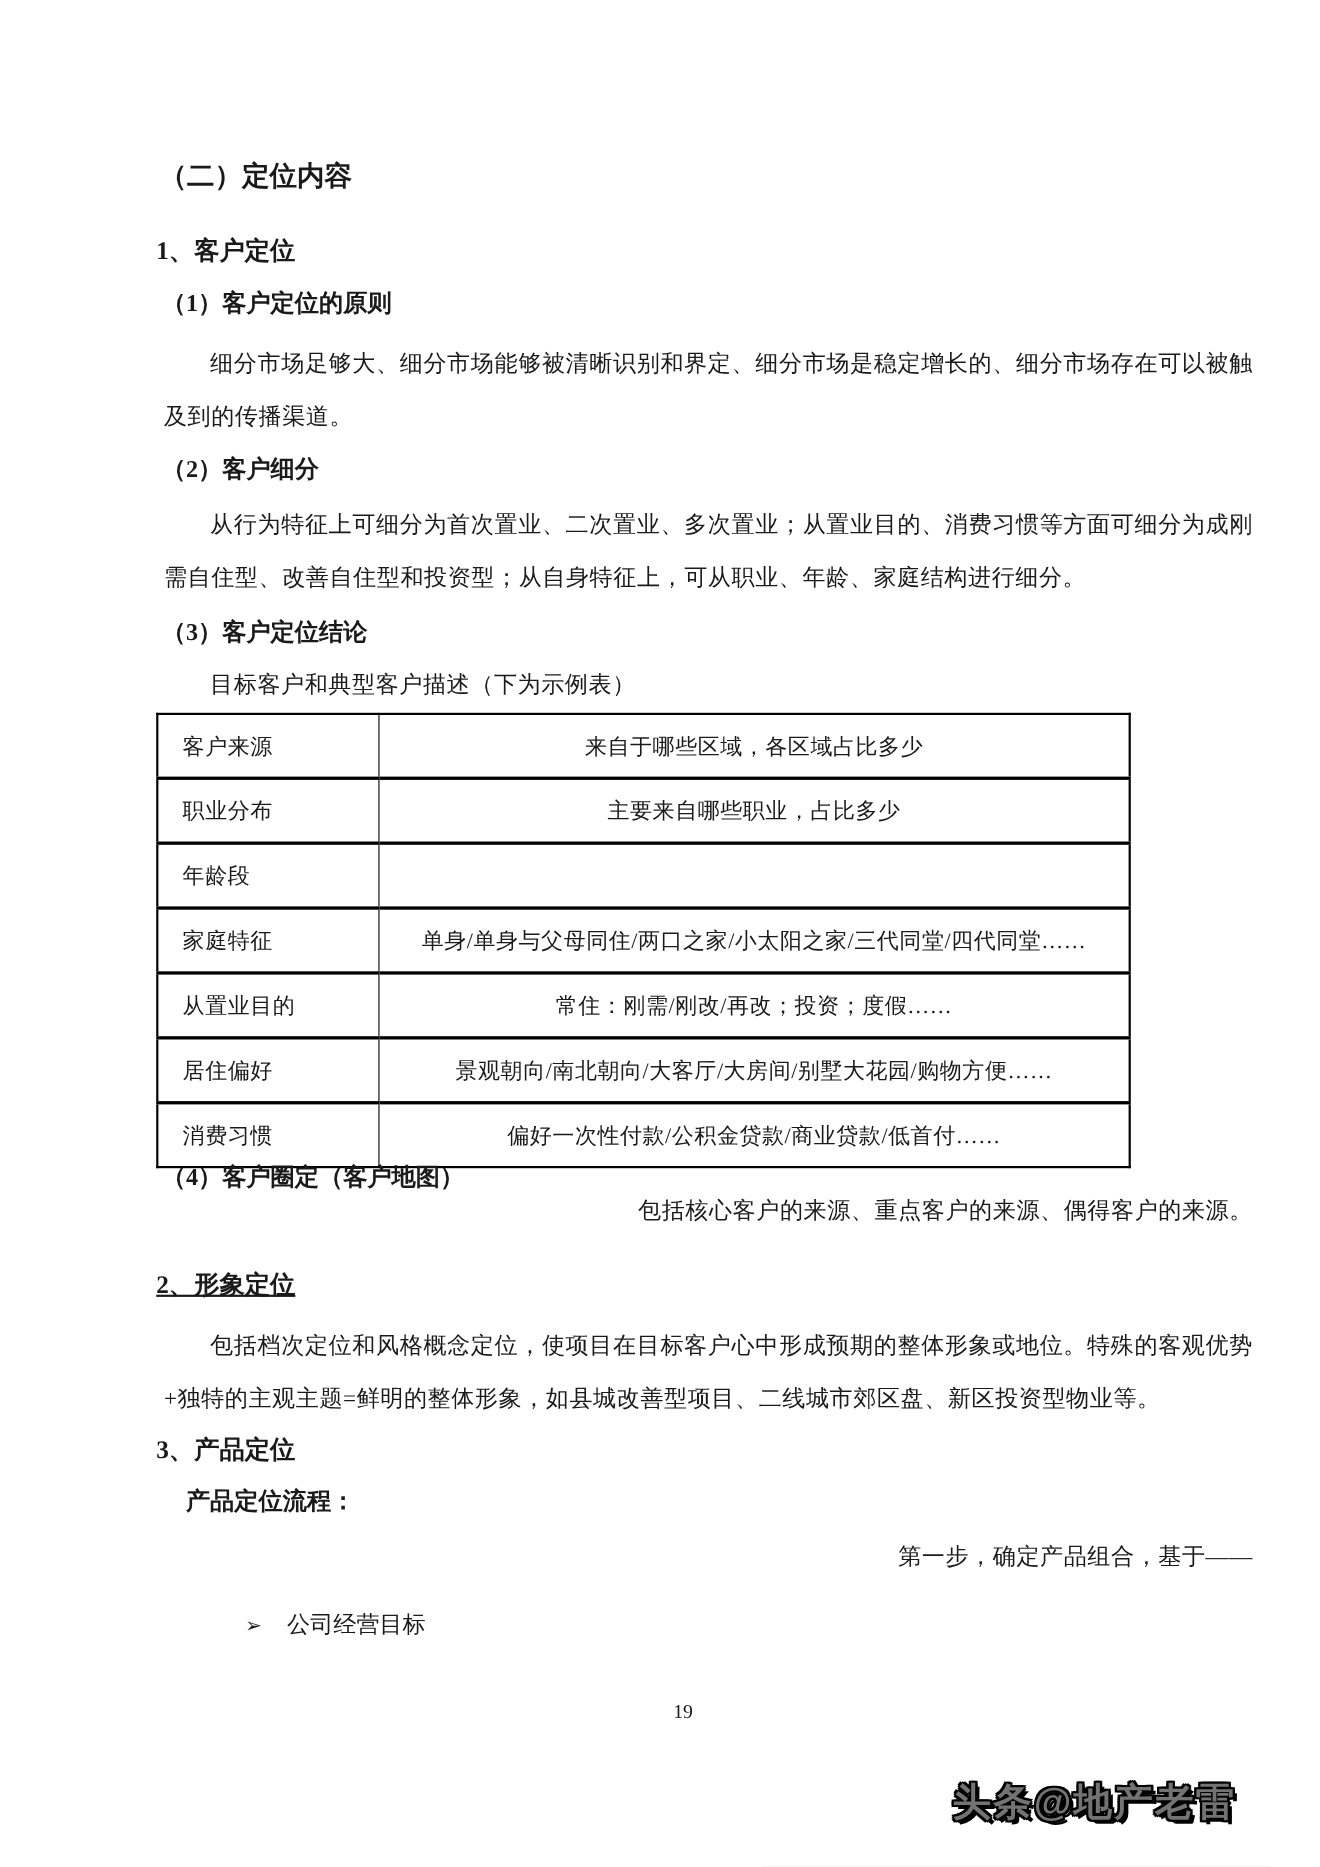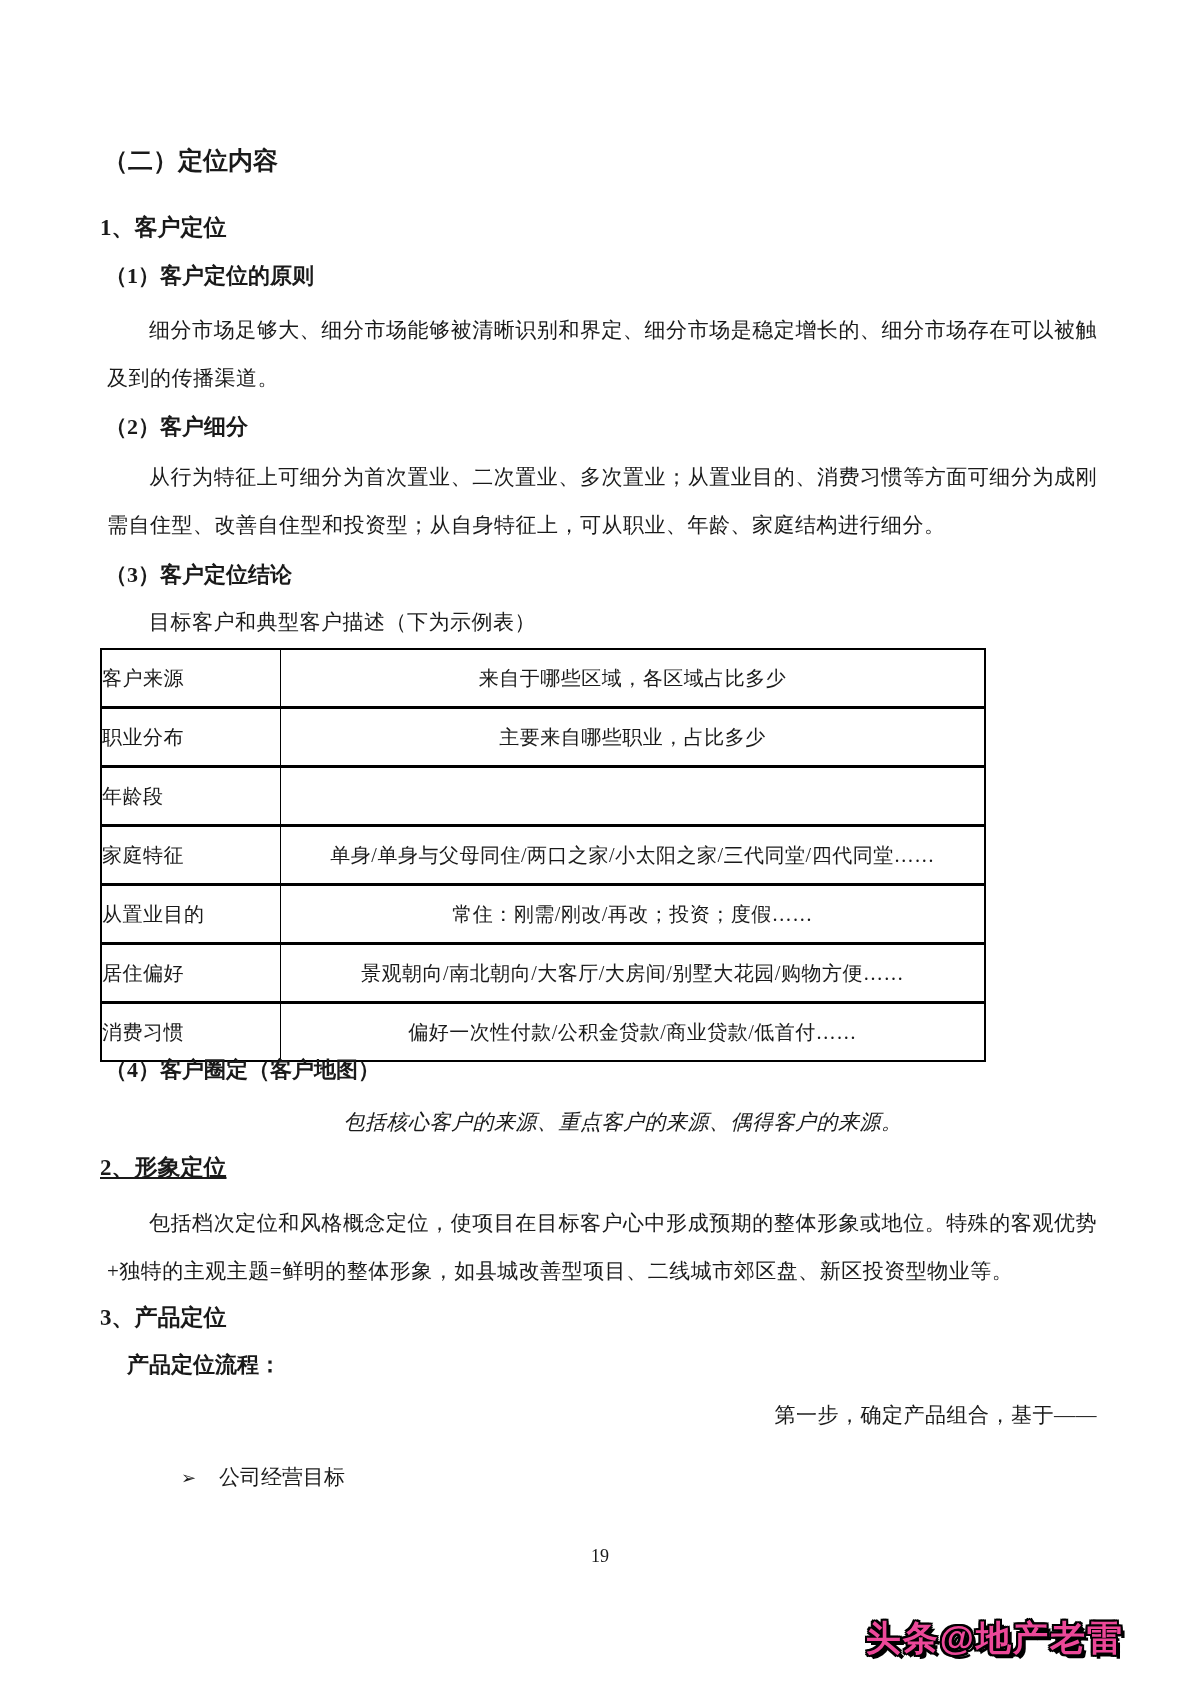--- a/index.html
+++ b/index.html
@@ -5,21 +5,21 @@
   html,body{margin:0;padding:0;background:#e8e8e8;}
   .page{
     position:relative;
     width:1200px;height:1697px;
     margin:0 auto;
     background:#ffffff;
     font-family:"Liberation Serif","DejaVu Serif",serif;
     color:#1a1a1a;
     overflow:hidden;
   }
-  .abs{position:absolute;}
+  .abs{position:absolute;margin-left:42px;}
   
   .h-section{top:146px;left:103px;font-size:25px;font-weight:bold;line-height:30px;}
   .h-num{font-size:23px;font-weight:bold;line-height:28px;}
   .h-customer{top:214px;left:100px;}
   .h-image{top:1154px;left:100px;text-decoration:underline;}
   .h-product{top:1304px;left:100px;}
   .h-sub{font-size:22px;font-weight:bold;line-height:27px;}
   .s-principle{top:262px;left:105px;}
   .s-segment{top:413px;left:105px;}
   .s-conclusion{top:561px;left:105px;}
@@ -28,21 +28,21 @@
   
   .para{
     left:107px;width:990px;
     font-size:21px;line-height:48px;
     text-align:justify;text-indent:2em;
     letter-spacing:0.5px;
   }
   .p-principle{top:306px;}
   .p-segment{top:453px;}
   .p-table-intro{top:598px;width:900px;text-align:left;}
-  .p-map{top:1098px;text-align:center;font-style:italic;}
+  .p-map{top:1076px;text-align:right;}
   .p-image{top:1199px;}
   .p-step{top:1391px;text-align:right;}
   
   .customer-table{
     top:648px;left:100px;
     border-collapse:collapse;
     width:886px;
     table-layout:fixed;
   }
   .customer-table td{
@@ -50,36 +50,37 @@
     border-top:3px solid #000;
     font-size:20px;
     letter-spacing:0.5px;
     padding:0;
     vertical-align:middle;
   }
   .customer-table tr:first-child td{border-top:none;}
   .customer-table td.cell-label{
     width:178px;
     border-right:1px solid #000;
+    padding-left:22px;
   }
   .customer-table td.cell-value{text-align:center;}
   .table-frame{border:2px solid #000;}
   
   .bullet-line{top:1453px;left:181px;font-size:21px;line-height:48px;}
   .bullet-line .marker{
     display:inline-block;width:26px;margin-right:12px;
     font-size:18px;color:#1a1a1a;
   }
   
   .page-number{top:1545px;left:0;right:0;text-align:center;font-size:18px;line-height:22px;}
   .watermark{
     top:1615px;right:76px;
     font-family:"Liberation Sans","DejaVu Sans",sans-serif;
     font-size:35px;font-weight:bold;letter-spacing:2px;
-    color:#ec4899;
+    color:#737373;
     text-shadow:
       -2px -2px 0 #000, 2px -2px 0 #000,
       -2px  2px 0 #000, 2px  2px 0 #000,
       -2px  0   0 #000, 2px  0   0 #000,
        0   -2px 0 #000, 0    2px 0 #000,
        4px  4px 0 #000;
   }
 </style>
 </head>
 <body>

